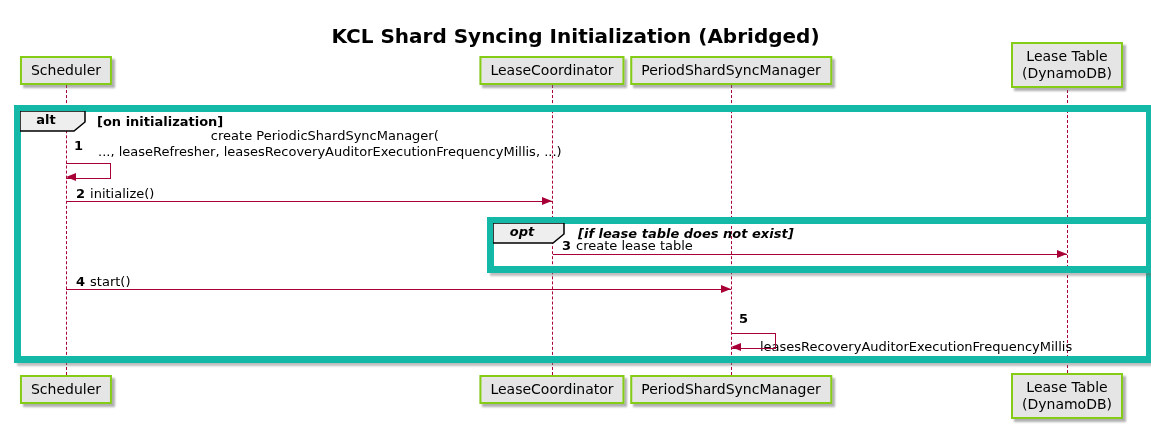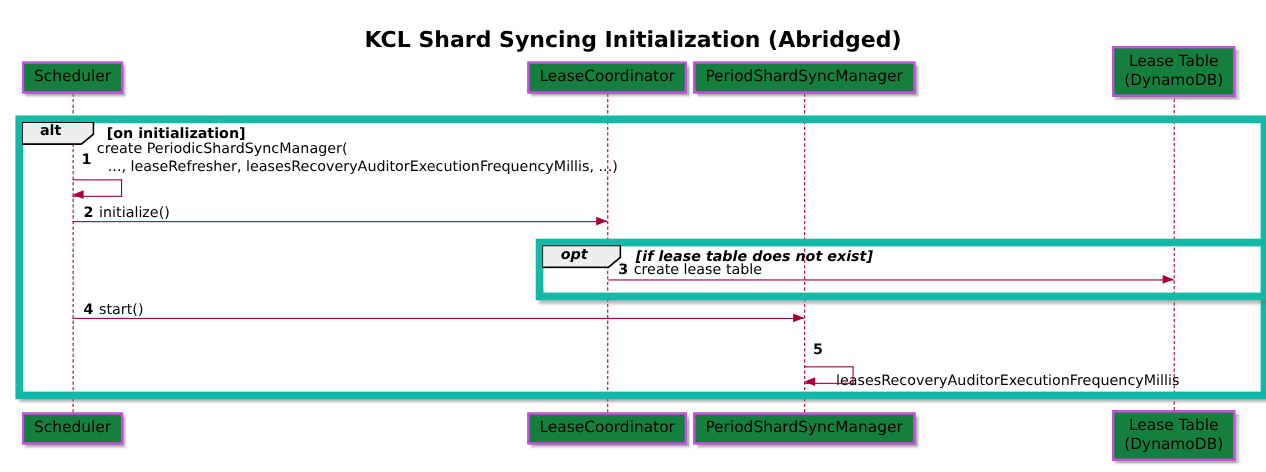--- a/index.html
+++ b/index.html
@@ -6,21 +6,21 @@
   #canvas{
     position:relative;width:1151px;height:429px;background:#ffffff;overflow:hidden;
     font-family:"DejaVu Sans","Liberation Sans",sans-serif;color:#000;
   }
   .title{
     position:absolute;top:8px;left:0;width:100%;text-align:center;
     font-size:20px;font-weight:bold;margin-top:16px;
   }
   .participant{
     position:absolute;transform:translateX(-50%);
-    background:#15803d;border:2px solid #d946ef;
+    background:#e5e5e5;border:2px solid #84cc16;
     padding:4px 9px;font-size:14px;line-height:17px;text-align:center;
     box-shadow:3px 3px 2px rgba(110,110,110,0.55);
     white-space:nowrap;
   }
   .lifeline{
     position:absolute;width:0;border-left:1px dashed #A80036;
   }
   .frame{
     position:absolute;border:7px solid #14b8a6;
     box-shadow:3px 3px 2px rgba(110,110,110,0.45);
@@ -49,21 +49,21 @@
   }
   .arrow-left{
     position:absolute;width:0;height:0;
     border-top:4px solid transparent;border-bottom:4px solid transparent;
     border-right:10px solid #A80036;
   }
   .self-loop{
     position:absolute;width:44px;height:14px;
     border-top:1px solid #A80036;border-right:1px solid #A80036;border-bottom:1px solid #A80036;
   }
-  .two-line{text-align:left;}
+  .two-line{text-align:center;}
   .indent{padding-left:10px;}
   .num-col{
     position:absolute;font-size:13px;font-weight:bold;
   }
 </style>
 </head>
 <body>
 
 <div id="canvas">
 

